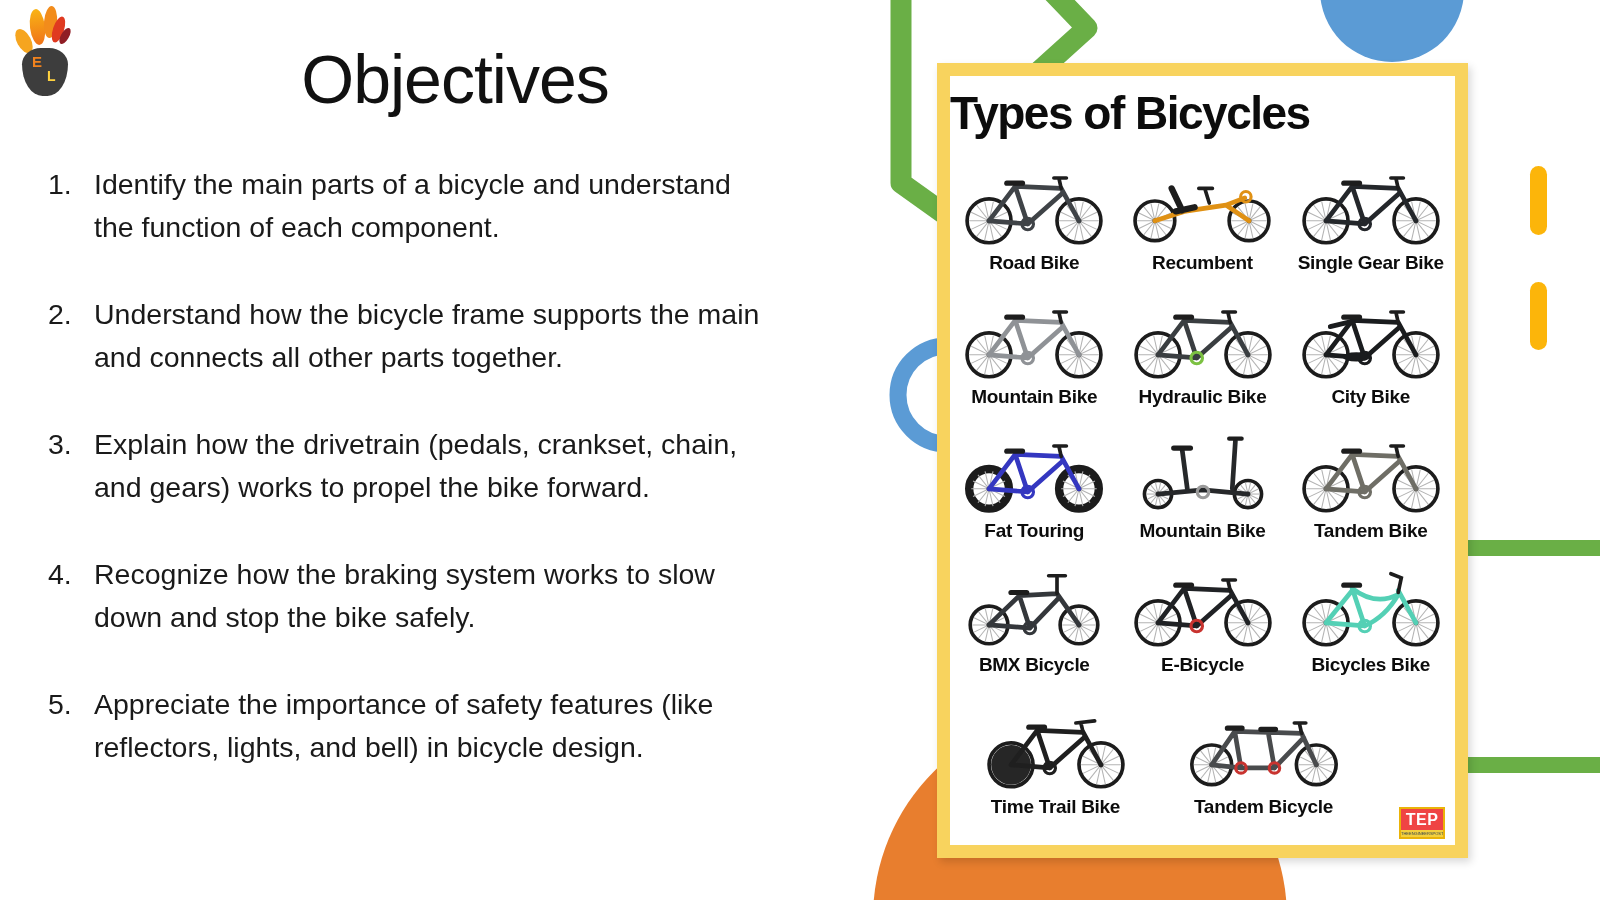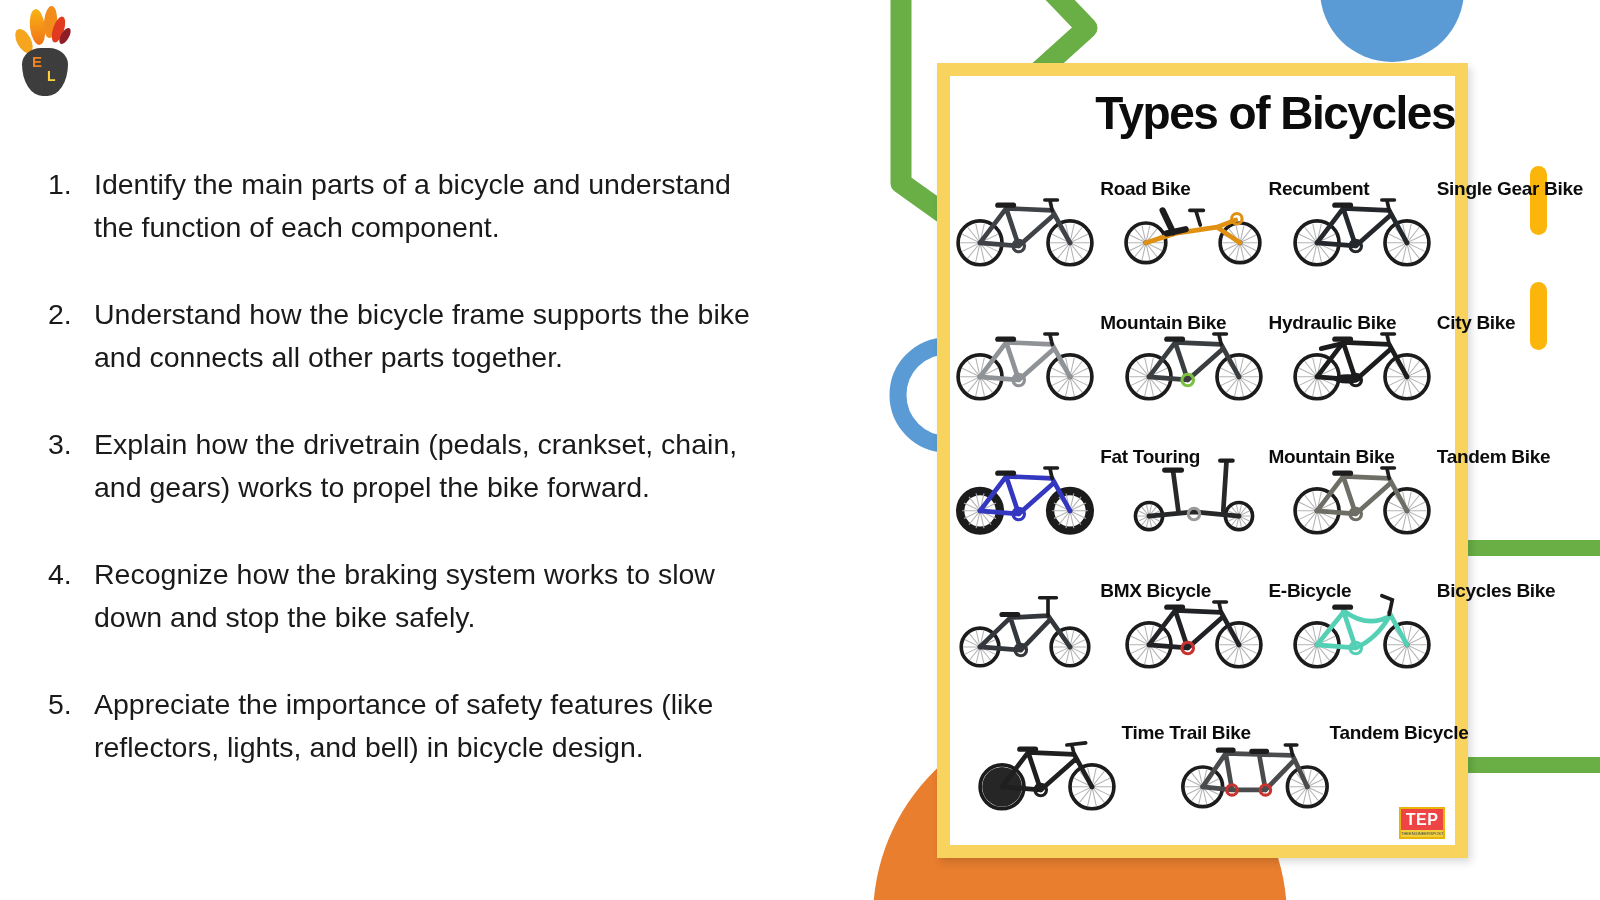--- a/index.html
+++ b/index.html
@@ -22,25 +22,25 @@
   .title{position:absolute;left:110px;top:40px;width:690px;text-align:center;
          font-size:68px;letter-spacing:-1px;z-index:1;color:#111}
   .objectives{position:absolute;left:48px;top:163px;width:715px;z-index:1;
               list-style:none;margin:0;padding:0;font-size:28.5px;line-height:43px}
   .objectives li{display:flex;margin-bottom:44px}
   .objectives .num{width:46px;flex:none}
   
   .poster{position:absolute;left:937px;top:63px;width:531px;height:795px;background:#fff;
           border:13px solid #f8d35e;box-sizing:border-box;z-index:2;
           box-shadow:3px 4px 8px rgba(0,0,0,.15)}
-  .poster-title{text-align:right;font-size:46px;font-weight:800;letter-spacing:-1.5px;
+  .poster-title{text-align:left;font-size:46px;font-weight:800;letter-spacing:-1.5px;
                 margin-top:10px;color:#0c0c0c}
   .prow{display:flex;justify-content:space-evenly;align-items:flex-end;height:134px}
   .prow.last{height:142px;justify-content:center;gap:40px;padding-right:86px}
-  .cell{display:flex;flex-direction:row;width:168px}
+  .cell{display:flex;flex-direction:column;align-items:center;width:168px}
   .blabel{font-size:19px;font-weight:700;letter-spacing:-.3px;white-space:nowrap;color:#0c0c0c}
   
   .tep{position:absolute;right:10px;bottom:6px;width:42px;border:2px solid #eab308;
        background:#ef4444;text-align:center}
   .tep-name{display:block;color:#fff;font-weight:800;font-size:16px;line-height:21px;letter-spacing:.5px}
   .tep-sub{display:block;background:#f3d03e;color:#2e3f50;font-size:4px;line-height:7px;
            white-space:nowrap;overflow:hidden}
 </style>
 </head>
 <body>
@@ -64,29 +64,30 @@
     <div class="flame f2"></div>
     <div class="flame f3"></div>
     <div class="flame f4"></div>
     <div class="flame f5"></div>
     <div class="head">
       <span class="el-e">E</span>
       <span class="el-l">L</span>
     </div>
   </div>
 
+  <h1 class="title" style="font-weight:500;margin:0">Objectives</h1>
 
   <ol class="objectives" id="objectives">
       <li>
         <span class="num">1.</span>
         <span class="txt">Identify the main parts of a bicycle and understand the function of each component.</span>
       </li>
       <li>
         <span class="num">2.</span>
-        <span class="txt">Understand how the bicycle frame supports the bike and connects all other parts together.</span>
+        <span class="txt">Understand how the bicycle frame supports the main and connects all other parts together.</span>
       </li>
       <li>
         <span class="num">3.</span>
         <span class="txt">Explain how the drivetrain (pedals, crankset, chain, and gears) works to propel the bike forward.</span>
       </li>
       <li>
         <span class="num">4.</span>
         <span class="txt">Recognize how the braking system works to slow down and stop the bike safely.</span>
       </li>
       <li>

